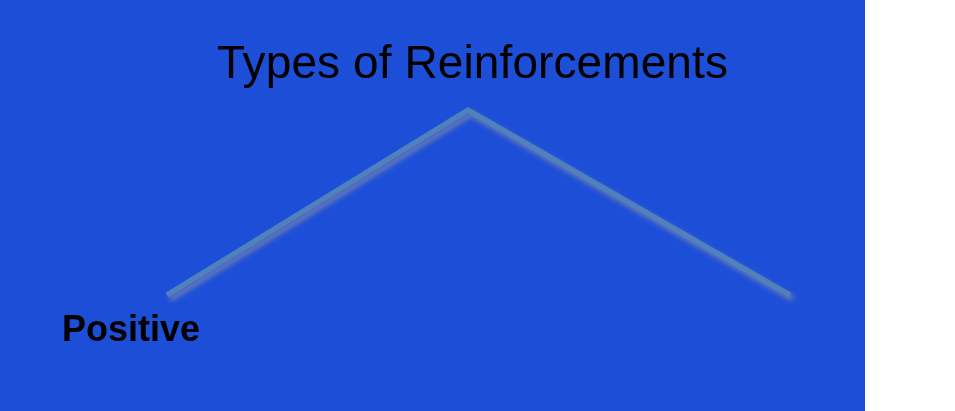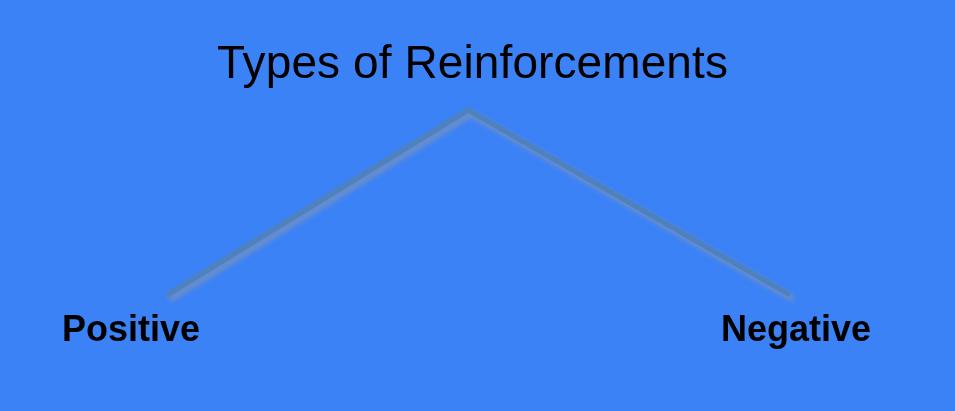--- a/index.html
+++ b/index.html
@@ -4,23 +4,23 @@
 <title>Types of Reinforcements</title>
 <style>
   html, body {
     margin: 0;
     padding: 0;
     background: #ffffff;
   }
 
   #slide {
     position: relative;
-    width: 955px;
+    width: 865px;
     height: 411px;
-    background: #3b82f6;
+    background: #1d4ed8;
     overflow: hidden;
     font-family: "Liberation Sans", sans-serif;
     -webkit-font-smoothing: antialiased;
   }
 
   
   #slide-title {
     position: absolute;
     left: 0;
     top: 38px;
@@ -77,15 +77,14 @@
     <defs>
       <filter id="softShadow" x="-20%" y="-20%" width="150%" height="150%">
         <feDropShadow dx="3" dy="4" stdDeviation="2.6" flood-color="#9a9a9a" flood-opacity="0.62"></feDropShadow>
       </filter>
     </defs>
     <polyline points="167,295 468,110 790,295" fill="none" stroke="#4f81bd" stroke-width="5.2" stroke-linecap="butt" stroke-linejoin="miter" stroke-miterlimit="10" filter="url(#softShadow)"></polyline>
   </svg>
 
   <div class="branch-label" id="label-positive">Positive</div>
 
-  <div class="branch-label" id="label-negative">Negative</div>
 
 </div>
 
 </body></html>

